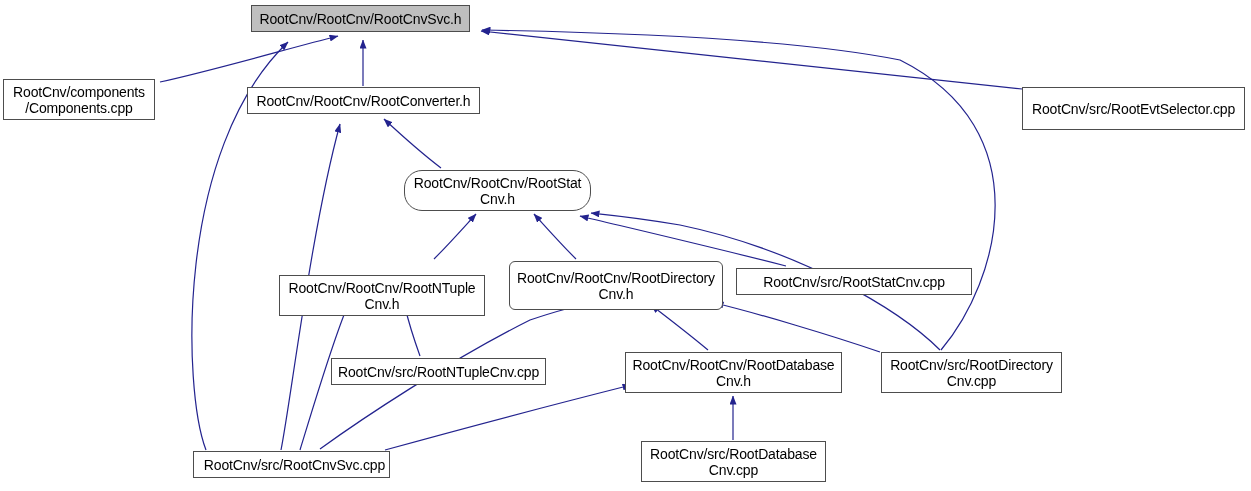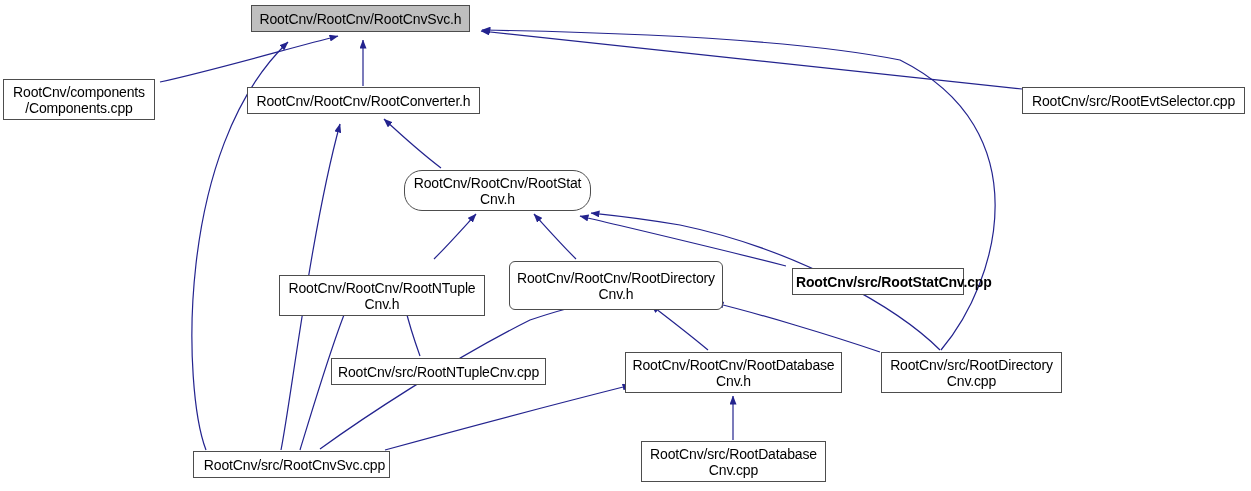--- a/index.html
+++ b/index.html
@@ -79,28 +79,28 @@
         <path d="M 880,352 C 830,335 760,314 715,303" fill="none" stroke="#23238e" stroke-width="1.2" marker-end="url(#arrowhead)"></path>
         <path d="M 385,450 C 450,432 560,403 631,385" fill="none" stroke="#23238e" stroke-width="1.2" marker-end="url(#arrowhead)"></path>
         <path d="M 733,440 L 733,396" fill="none" stroke="#23238e" stroke-width="1.2" marker-end="url(#arrowhead)"></path>
       </g>
   </svg>
   <div id="nodes-group">
       <div class="node highlight" style="left: 251px; top: 5px; width: 219px; height: 27px;"><span class="node-label">RootCnv/RootCnv/RootCnvSvc.h</span></div>
       <div class="node" style="left: 3px; top: 79px; width: 152px; height: 41px;"><span class="node-label">RootCnv/components
 /Components.cpp</span></div>
       <div class="node" style="left: 247px; top: 87px; width: 233px; height: 27px;"><span class="node-label">RootCnv/RootCnv/RootConverter.h</span></div>
-      <div class="node" style="left: 1022px; top: 87px; width: 223px; height: 27px;"><span class="node-label">RootCnv/src/RootEvtSelector.cpp</span></div>
+      <div class="node" style="left: 1022px; top: 87px; width: 223px; height: 43px;"><span class="node-label">RootCnv/src/RootEvtSelector.cpp</span></div>
       <div class="node" style="left: 404px; top: 170px; width: 187px; height: 41px; border-radius: 18px;"><span class="node-label">RootCnv/RootCnv/RootStat
 Cnv.h</span></div>
       <div class="node" style="left: 279px; top: 275px; width: 206px; height: 41px; text-align: center;"><span class="node-label">RootCnv/RootCnv/RootNTuple
 Cnv.h</span></div>
       <div class="node" style="left: 509px; top: 261px; width: 214px; height: 49px; border-radius: 6px;"><span class="node-label">RootCnv/RootCnv/RootDirectory
 Cnv.h</span></div>
-      <div class="node" style="left: 792px; top: 268px; width: 172px; height: 27px; font-weight: bold;"><span class="node-label">RootCnv/src/RootStatCnv.cpp</span></div>
+      <div class="node" style="left: 736px; top: 268px; width: 236px; height: 27px;"><span class="node-label">RootCnv/src/RootStatCnv.cpp</span></div>
       <div class="node" style="left: 331px; top: 358px; width: 215px; height: 27px;"><span class="node-label">RootCnv/src/RootNTupleCnv.cpp</span></div>
       <div class="node" style="left: 625px; top: 352px; width: 217px; height: 41px;"><span class="node-label">RootCnv/RootCnv/RootDatabase
 Cnv.h</span></div>
       <div class="node" style="left: 881px; top: 352px; width: 181px; height: 41px; text-align: center;"><span class="node-label">RootCnv/src/RootDirectory
 Cnv.cpp</span></div>
       <div class="node" style="left: 193px; top: 451px; width: 197px; height: 27px; padding-left: 6px;"><span class="node-label">RootCnv/src/RootCnvSvc.cpp</span></div>
       <div class="node" style="left: 641px; top: 441px; width: 185px; height: 41px;"><span class="node-label">RootCnv/src/RootDatabase
 Cnv.cpp</span></div>
     </div>
 </div>

